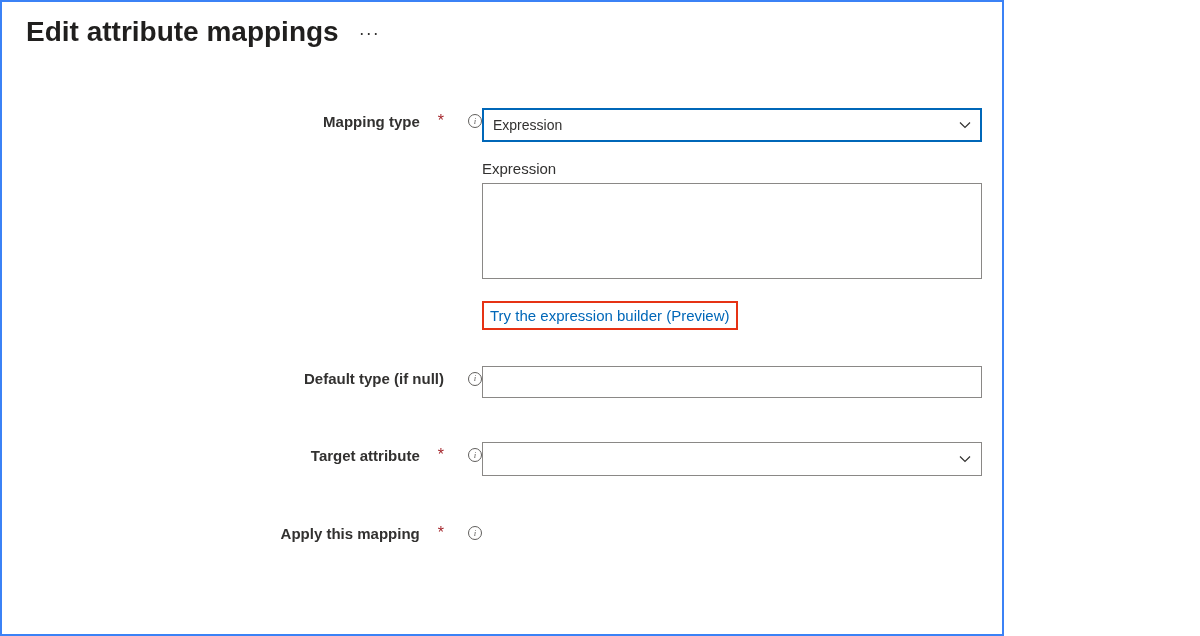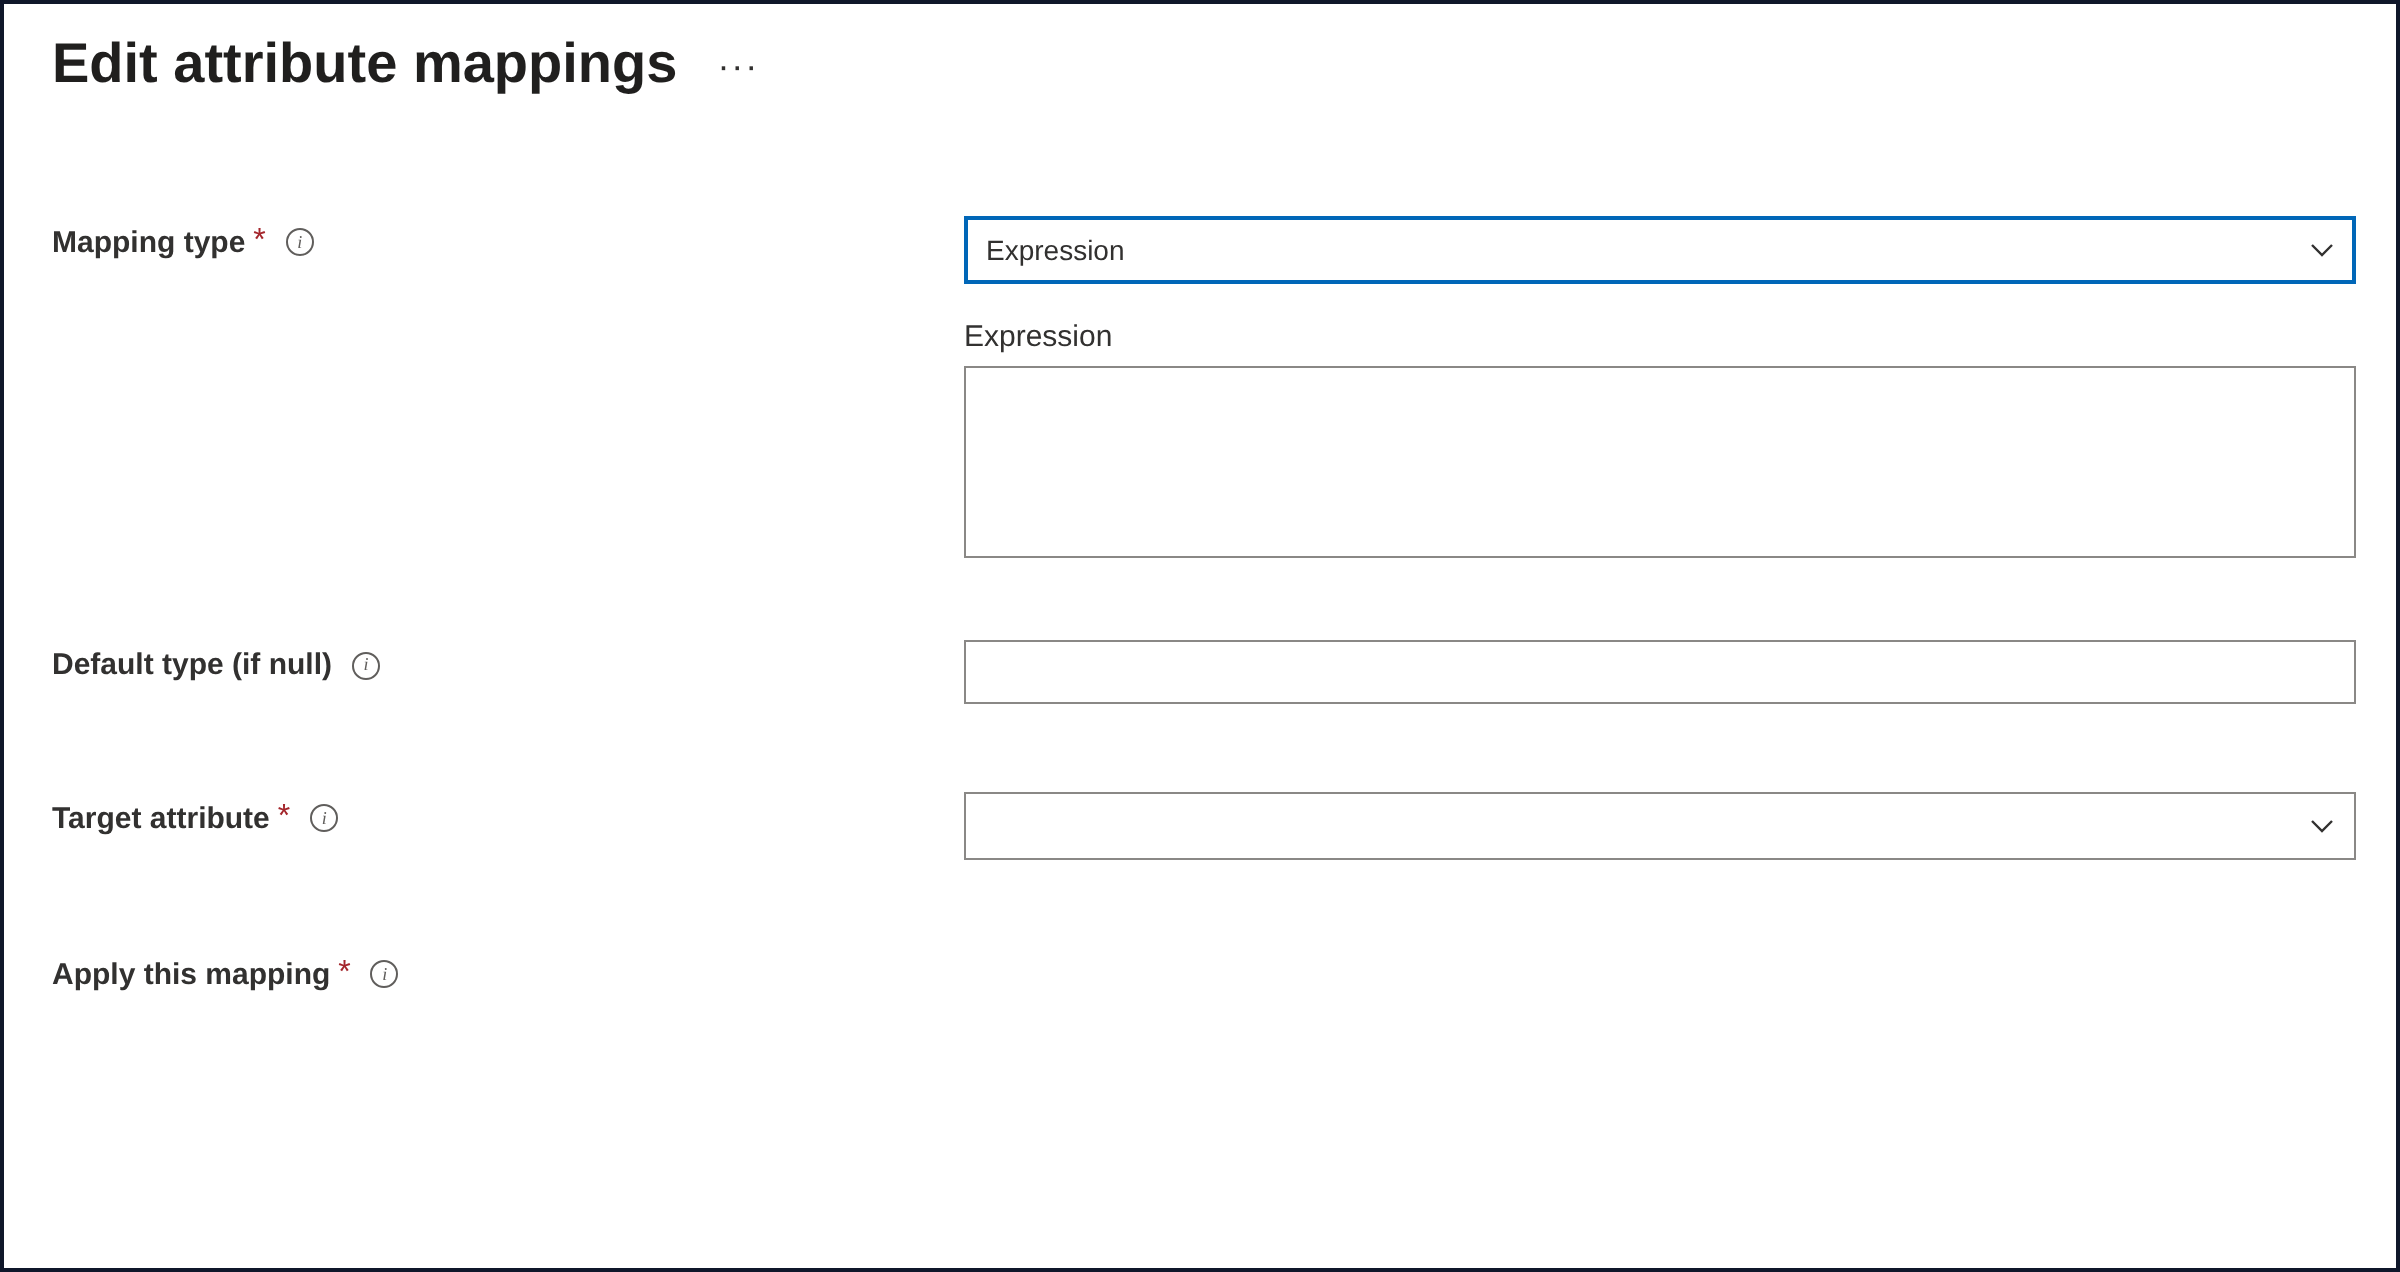--- a/index.html
+++ b/index.html
@@ -4,22 +4,22 @@
 <style>
   * { box-sizing: border-box; }
   html, body {
     margin: 0; padding: 0;
     width: 1200px; height: 636px;
     font-family: "Segoe UI", -apple-system, BlinkMacSystemFont, sans-serif;
     background: #fff;
     color: #323130;
   }
   .frame {
-    border: 2px solid #0f172a;
-    width: 1200px; height: 636px;
+    border: 2px solid #3b82f6;
+    width: 1004px; height: 636px;
     padding: 10px 20px 30px 24px;
     position: relative;
   }
   .header-row {
     display: flex;
     align-items: center;
     gap: 20px;
   }
   .page-title {
     font-size: 28px;
@@ -47,22 +47,23 @@
     display: flex;
     align-items: flex-start;
     margin-bottom: 44px;
   }
   .field-row.tight { margin-bottom: 20px; }
   .label-col {
     width: 456px;
     flex: 0 0 456px;
     display: flex;
     align-items: center;
-    gap: 6px;
+    gap: 20px;
     padding-top: 4px;
+    justify-content: flex-end;
   }
   .label-text {
     font-size: 15px;
     font-weight: 600;
     color: #323130;
   }
   .req-star {
     color: #a4262c;
     font-weight: 400;
     margin-left: -2px;
@@ -174,20 +175,25 @@
           <span class="chevron">
             <svg viewBox="0 0 12 12" width="12" height="12">
                 <path d="M1 3.5 L6 8.5 L11 3.5" fill="none" stroke="#323130" stroke-width="1.2"></path>
               </svg>
           </span>
         </div>
 
         <div class="sub-label">Expression</div>
         <textarea class="textarea-box" value="" style=""></textarea>
 
+        <div class="link-row">
+          <span class="link-highlight">
+            <a class="link-text">Try the expression builder (Preview)</a>
+          </span>
+        </div>
       </div>
     </div>
 
     <div class="field-row" style="margin-top:36px;">
       <div class="label-col">
         <span class="label-text">Default type (if null)</span>
         <span class="info-icon">i</span>
       </div>
       <div class="control-col">
         <input type="text" class="text-input" value="" style="">

